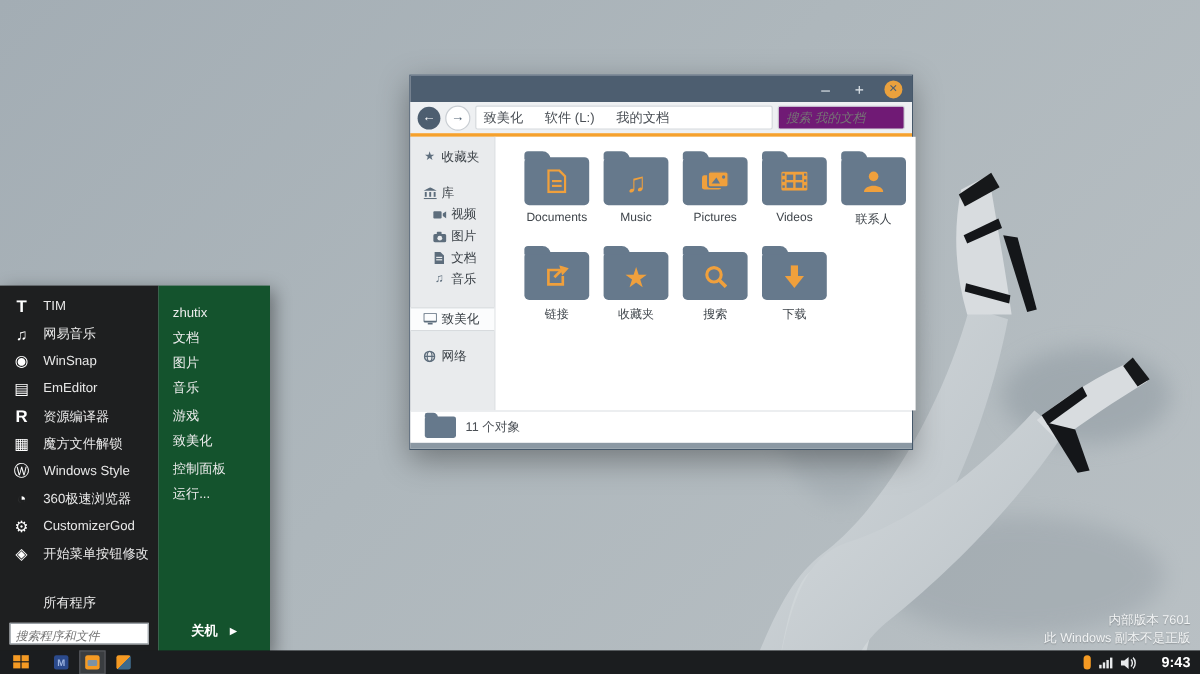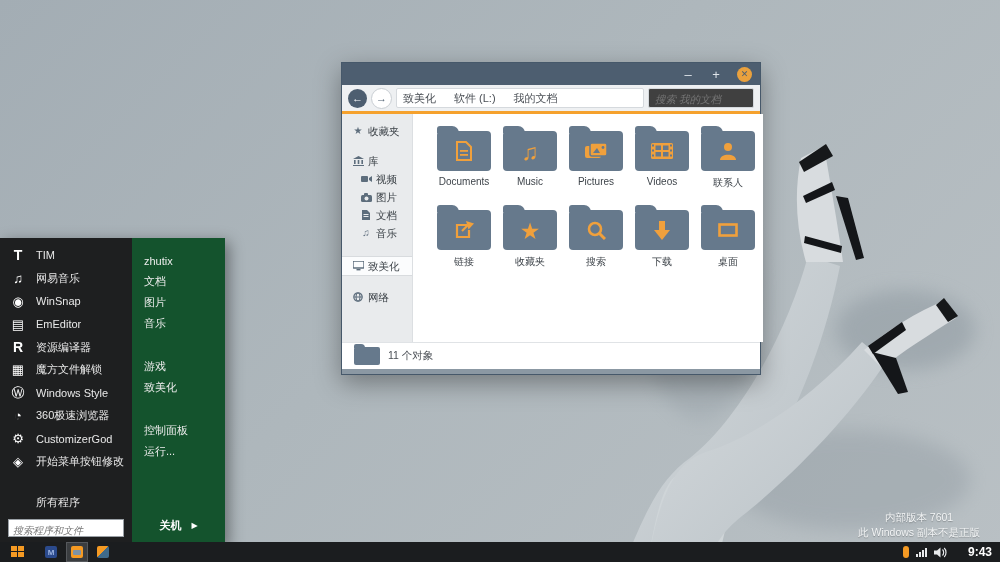--- a/index.html
+++ b/index.html
@@ -6,36 +6,36 @@
   body{
     width:1000px;height:562px;position:relative;overflow:hidden;
     font-family:"Liberation Sans","DejaVu Sans",sans-serif;
     background:#a9b2b8;
     -webkit-font-smoothing:antialiased;
   }
   
   .desktop{position:absolute;inset:0;
     background:linear-gradient(135deg,#a3adb4 0%,#aeb7bc 45%,#b9c0c4 100%);}
   .desktop svg{position:absolute;top:0;left:0;}
-  .watermark{position:absolute;right:20px;bottom:22px;text-align:center;
+  .watermark{position:absolute;right:8px;bottom:22px;text-align:right;
     color:#f2f4f5;font-size:10.5px;line-height:15px;text-shadow:0 1px 1px rgba(0,0,0,.25);}
   
   .window{position:absolute;left:341px;top:62px;width:418px;height:311px;
     background:#fff;border:1px solid #46586a;box-shadow:0 8px 24px rgba(0,0,0,.35);
     display:flex;flex-direction:column;}
   .titlebar{height:22px;background:#4d5e70;display:flex;align-items:center;justify-content:flex-end;padding-right:8px;gap:14px;flex:0 0 auto;}
   .cap{color:#dfe5ea;font-size:13px;line-height:13px;width:14px;text-align:center;cursor:default;}
   .cap.close{width:15px;height:15px;border-radius:50%;background:#eaa13d;color:#4d5e70;font-size:9px;font-weight:bold;display:flex;align-items:center;justify-content:center;}
   .toolbar{height:26px;background:#eef0f2;display:flex;align-items:center;padding:0 6px;gap:4px;flex:0 0 auto;}
   .navbtn{width:19px;height:19px;border-radius:50%;display:flex;align-items:center;justify-content:center;font-size:11px;font-weight:bold;}
   .navbtn.back{background:#4d5e70;color:#fff;}
   .navbtn.fwd{background:#fff;color:#4d5e70;border:1px solid #c9ced3;}
   .addressbar{flex:1;height:18px;background:#fff;border:1px solid #d5d9dd;border-radius:2px;display:flex;align-items:center;padding:0 6px;gap:18px;font-size:11px;color:#4a4f55;}
   .crumb{cursor:default;}
-  .searchbox{width:104px;height:18px;background:#404040;border:1px solid #d5d9dd;border-radius:2px;}
+  .searchbox{width:104px;height:18px;background:#701a75;border:1px solid #d5d9dd;border-radius:2px;}
   .searchbox input{width:100%;height:100%;border:0;outline:0;background:transparent;font-style:italic;font-size:10.5px;color:#8a9097;padding:0 6px;box-sizing:border-box;font-family:inherit;}
   .accentline{height:3px;background:#f5a12d;flex:0 0 auto;}
   .winbody{flex:1;display:flex;min-height:0;}
   .sidebar{width:70px;background:#e9ebed;border-right:1px solid #dcdfe2;padding-top:8px;font-size:10.5px;color:#3c4248;flex:0 0 auto;}
   .side-item{display:flex;align-items:center;gap:4px;padding:3px 0 3px 10px;line-height:12px;}
   .side-item .ic{width:12px;display:inline-flex;justify-content:center;color:#5d6d7c;font-size:10px;flex:0 0 auto;}
   .side-item.sub{padding-left:18px;}
   .side-group{margin-top:12px;}
   .side-item.selected{background:#fbfcfd;border-top:1px solid #d8dbde;border-bottom:1px solid #d8dbde;margin-top:14px;}
   .content{flex:1;background:#fff;padding:10px 0 0 20px;display:grid;grid-template-columns:repeat(5,66px);grid-auto-rows:79px;justify-content:start;}
@@ -53,21 +53,21 @@
   .startmenu{position:absolute;left:0;top:238px;width:225px;height:307px;display:flex;box-shadow:4px 4px 14px rgba(0,0,0,.4);}
   .sm-left{width:132px;background:#1e1f20;display:flex;flex-direction:column;padding-top:6px;box-sizing:border-box;}
   .sm-item{height:23px;display:flex;align-items:center;gap:10px;padding-left:10px;color:#e8e8e8;font-size:11px;cursor:default;}
   .sm-item .ic{width:16px;height:16px;display:flex;align-items:center;justify-content:center;color:#fff;font-size:13px;flex:0 0 auto;}
   .sm-item .ic.boldT{font-weight:bold;font-size:14px;}
   .sm-allprog{margin-top:18px;height:22px;display:flex;align-items:center;padding-left:36px;color:#e8e8e8;font-size:11px;}
   .sm-search{margin:6px 8px 8px 8px;height:16px;background:#fff;border:1px solid #9aa0a6;}
   .sm-search input{width:100%;height:100%;border:0;outline:0;background:transparent;font-style:italic;font-size:10px;color:#6b7076;padding:0 4px;box-sizing:border-box;font-family:inherit;}
   .sm-right{width:93px;background:#14532d;display:flex;flex-direction:column;padding-top:12px;box-sizing:border-box;}
   .sm-ritem{height:21px;display:flex;align-items:center;padding-left:12px;color:#ececec;font-size:11px;cursor:default;}
-  .sm-ritem.gap{margin-top:22px;}
+  .sm-ritem.gap{margin-top:2px;}
   .sm-shutdown{margin-top:auto;margin-bottom:12px;display:flex;align-items:center;justify-content:center;gap:10px;color:#fff;font-size:11px;font-weight:bold;}
   .sm-shutdown .arrow{font-size:8px;font-weight:normal;}
   
   .taskbar{position:absolute;left:0;bottom:0;width:1000px;height:20px;background:#1b1d1f;display:flex;align-items:center;}
   .startbtn{width:34px;height:20px;display:flex;align-items:center;justify-content:center;}
   .winlogo{width:13px;height:12px;display:grid;grid-template-columns:6px 6px;grid-template-rows:5px 5px;gap:1px;}
   .winlogo i{background:#f59a23;display:block;}
   .tb-icons{display:flex;align-items:center;gap:4px;margin-left:6px;}
   .tb-ic{width:22px;height:20px;display:flex;align-items:center;justify-content:center;}
   .tb-ic.active{background:#3a3d40;border:1px solid #55585c;box-sizing:border-box;}
@@ -298,28 +298,20 @@
       </div>
       <div class="fitem">
         <div class="folder">
           <svg width="16" height="19" viewBox="0 0 16 19">
               <rect x="5" y="0" width="6" height="9" fill="#f0a03c"></rect>
               <polygon points="0,9 16,9 8,19" fill="#f0a03c"></polygon>
             </svg>
         </div>
         <div class="flabel">下载</div>
       </div>
-      <div class="fitem">
-        <div class="folder">
-          <svg width="20" height="14" viewBox="0 0 20 14">
-              <rect x="1.5" y="1.5" width="17" height="11" fill="none" stroke="#f0a03c" stroke-width="2.6"></rect>
-            </svg>
-        </div>
-        <div class="flabel">桌面</div>
-      </div>
     </div>
   </div>
 
   <div class="statusbar">
     <div class="statusfolder"></div>
     <span>11 个对象</span>
   </div>
   <div class="winfooter"></div>
 </div>
 

